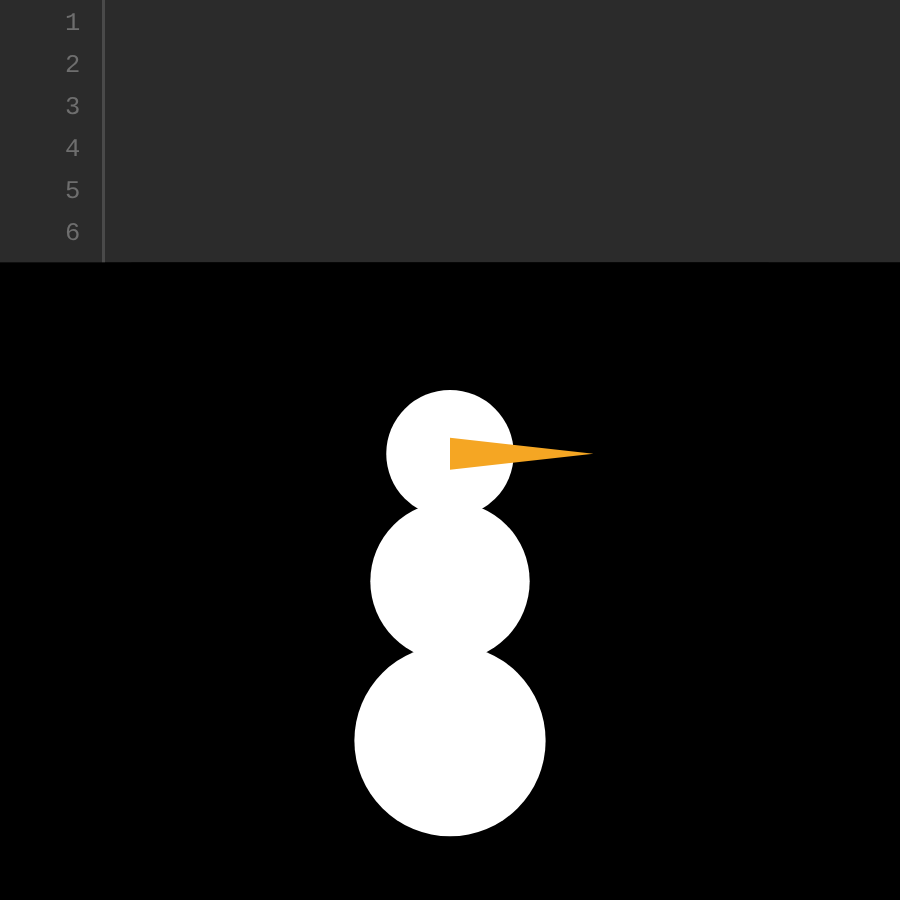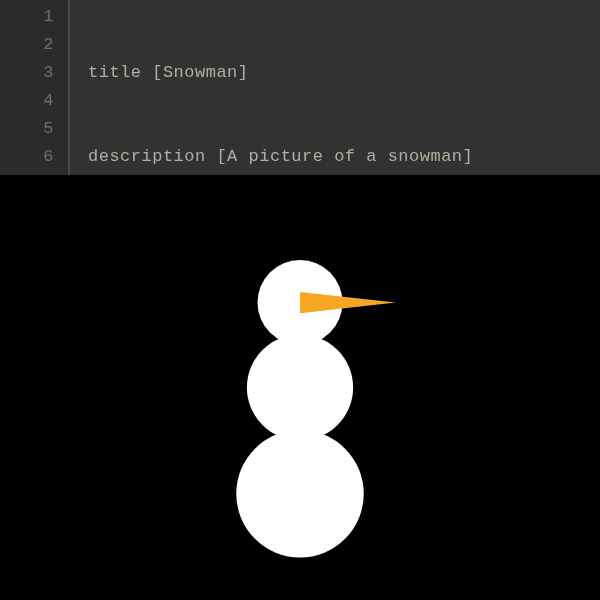--- a/index.html
+++ b/index.html
@@ -43,28 +43,20 @@
 
 <div class="editor">
   <div class="gutter">
     <div>1</div>
     <div>2</div>
     <div>3</div>
     <div>4</div>
     <div>5</div>
     <div>6</div>
   </div>
-  <div class="code">
-    <div>title [Snowman]</div>
-    <div>description [A picture of a snowman]</div>
-    <div>color black    square 0 0 200</div>
-    <div>color white    circle 0 -50 30</div>
-    <div>circle 0 0 25  circle 0 40 20</div>
-    <div>color orange   triangle 0 35 0 45 45 40</div>
-  </div>
 </div>
 
 <div class="canvas">
   <svg id="svgout" width="600" height="425" viewBox="0 0 600 425">
       <rect x="87.5" y="0" width="425" height="425" fill="#000000"></rect>
       <circle cx="300" cy="318.75" r="63.75" fill="#ffffff"></circle>
       <circle cx="300" cy="212.5" r="53.125" fill="#ffffff"></circle>
       <circle cx="300" cy="127.5" r="42.5" fill="#ffffff"></circle>
       <polygon points="300,138.125 300,116.875 395.625,127.5" fill="#f5a623"></polygon>
     </svg>

